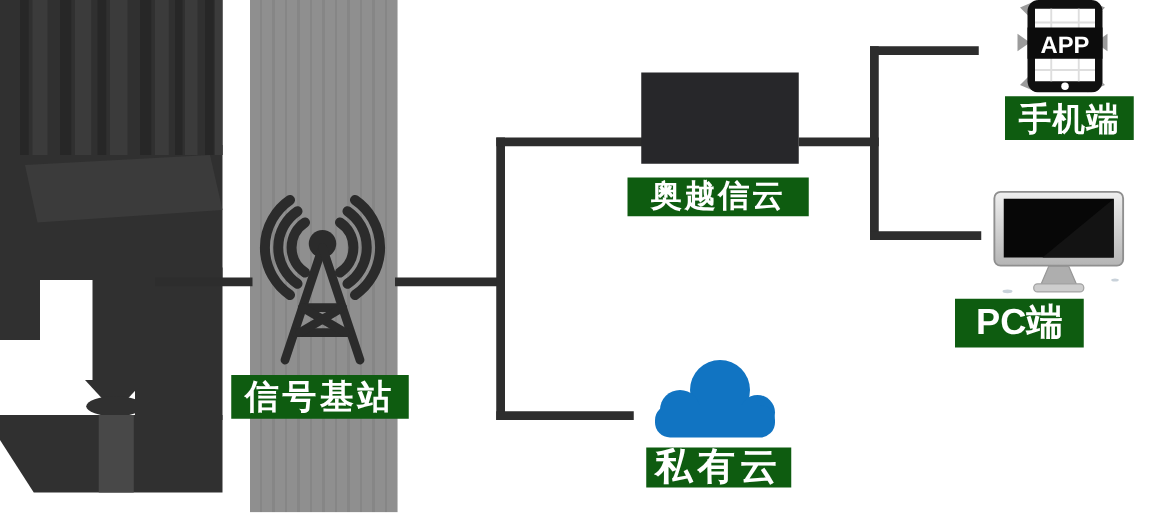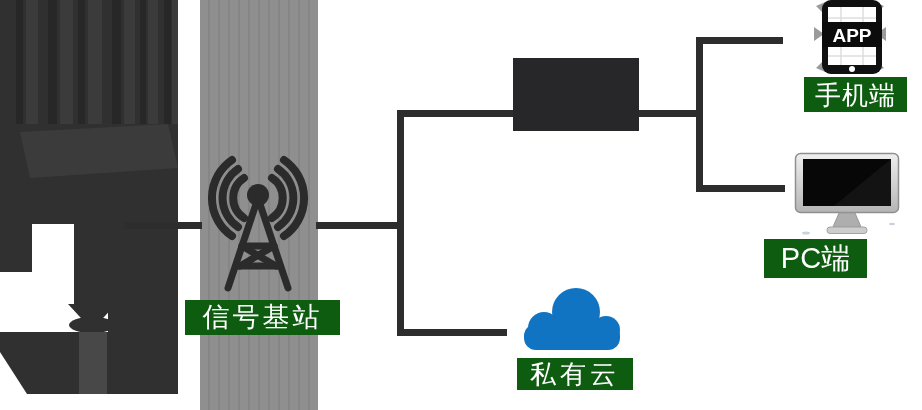--- a/index.html
+++ b/index.html
@@ -8,21 +8,21 @@
   }
   html,body{margin:0;padding:0;background:#ffffff;}
   .canvas{
     position:relative;width:922px;height:410px;background:#ffffff;overflow:hidden;
     font-family:"Liberation Sans","DejaVu Sans",sans-serif;
   }
   .abs{position:absolute;}
   .line{position:absolute;background:var(--line);}
   .label{
     position:absolute;background:var(--label-bg);color:var(--label-text);
-    font-weight:normal;display:flex;align-items:center;justify-content:center;
+    font-weight:bold;display:flex;align-items:center;justify-content:center;
     white-space:nowrap;line-height:1;
   }
   .band{
     position:absolute;left:200px;top:0;width:118px;height:410px;
     background:repeating-linear-gradient(90deg,var(--band) 0 8px,#868686 8px 10px);
   }
   .server-box{position:absolute;left:513px;top:58px;width:126px;height:73px;background:var(--server-box);}
   .cloud-fill{fill:var(--cloud-blue);}
   .sil-base{fill:var(--silhouette);}
   .edge-stroke{stroke:#2b2b2b;}
@@ -91,33 +91,34 @@
     <g fill="none" class="edge-stroke" stroke-width="7" stroke-linecap="round">
       <path d="M60,58 L30,148"></path>
       <path d="M60,58 L90,148"></path>
       <path d="M44,106 L76,106"></path>
       <path d="M38,126 L82,126"></path>
       <path d="M44,106 L78,126"></path>
       <path d="M76,106 L42,126"></path>
     </g>
   </svg>
 
-  <div class="label" style="left:185px;top:300px;width:155px;height:35px;font-size:27px;letter-spacing:3px">信号基站</div>
+  <div class="label" style="left:185px;top:300px;width:142px;height:35px;font-size:27px;letter-spacing:3px">信号基站</div>
 
   <div class="server-box"></div>
+  <div class="label" style="left:502px;top:142px;width:145px;height:31px;font-size:25px;letter-spacing:2px">奥越信云</div>
 
   <svg class="abs" style="left:516px;top:282px" width="118" height="72" viewBox="0 0 118 72" aria-hidden="true">
     <g class="cloud-fill">
       <circle cx="60" cy="30" r="24"></circle>
       <circle cx="28" cy="46" r="16"></circle>
       <circle cx="90" cy="48" r="14"></circle>
       <rect x="8" y="42" width="96" height="26" rx="12"></rect>
     </g>
   </svg>
-  <div class="label" style="left:517px;top:358px;width:116px;height:32px;font-size:26px;letter-spacing:4px">私有云</div>
+  <div class="label" style="left:517px;top:358px;width:116px;height:32px;font-size:30px;letter-spacing:4px">私有云</div>
 
   <svg class="abs" style="left:812px;top:0" width="76" height="74" viewBox="0 0 76 74" aria-hidden="true">
     <g fill="#9b9b9b">
       <polygon points="4,6 18,0 14,16"></polygon>
       <polygon points="72,6 58,0 62,16"></polygon>
       <polygon points="4,68 18,74 14,58"></polygon>
       <polygon points="72,68 58,74 62,58"></polygon>
       <polygon points="2,27 12,34 2,41"></polygon>
       <polygon points="74,27 64,34 74,41"></polygon>
     </g>

